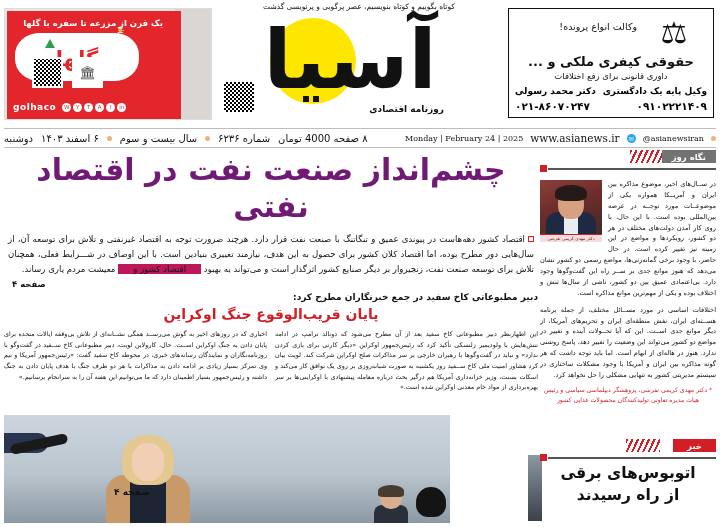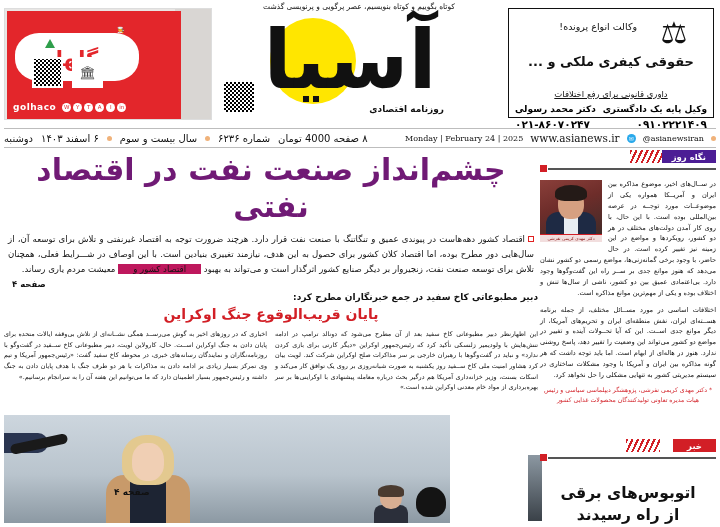--- a/index.html
+++ b/index.html
@@ -106,21 +106,21 @@
     border: 1px solid #111; background: #fff; padding: 4px 6px;
   }
   .legal-top { display: flex; flex-direction: row; align-items: flex-start; }
   .legal-book {
     width: 66px; height: 40px; margin-left: 4px;
     display: flex; align-items: center; justify-content: center;
     font-size: 30px; color: #111; line-height: 1;
   }
   .legal-line1 { font-size: 9.5px; color: #111; text-align: right; padding-top: 8px; flex: 1; }
   .legal-line2 { font-size: 13px; font-weight: bold; color: #111; text-align: center; margin-top: 1px; }
-  .legal-line3 { font-size: 8.5px; color: #111; text-align: center; margin-top: 20px; text-decoration: underline; }
+  .legal-line3 { font-size: 8.5px; color: #111; text-align: center; margin-top: 2px; }
   .legal-names { display: flex; justify-content: space-between; margin-top: 5px; font-size: 9px; font-weight: bold; }
   .legal-phones { display: flex; justify-content: space-between; margin-top: 4px; font-size: 10.5px; font-weight: bold; }
 
   
   .infobar {
     position: absolute; top: 128px; left: 4px; right: 4px; height: 20px;
     border-top: 1.5px solid #bdbdbd; border-bottom: 1.5px solid #bdbdbd;
     display: flex; flex-direction: row; align-items: center;
   }
   .info-left {
@@ -158,21 +158,21 @@
   .lead-page {
     margin-top: 2px; font-size: 8.5px; font-weight: bold; color: #111;
     text-align: left; padding-left: 8px;
   }
 
   
   .sidebar { position: absolute; top: 150px; right: 4px; width: 176px; bottom: 90px; }
   .badge-row { position: relative; height: 14px; }
   .badge {
     position: absolute; right: 0; top: 0; height: 13px; padding: 0 10px;
-    background: #4c1d95; color: #fff; font-size: 8.5px; font-weight: bold;
+    background: #737373; color: #fff; font-size: 8.5px; font-weight: bold;
     display: flex; align-items: center; justify-content: center;
   }
   .badge-stripes {
     position: absolute; right: 52px; top: 0; width: 34px; height: 13px;
     background: repeating-linear-gradient(115deg,#d21f26 0 2px,#fff 2px 5px);
   }
   .rule-row { position: relative; height: 8px; margin-top: 1px; }
   .rule-line { position: absolute; right: 0; left: 8px; top: 3px; height: 1.5px; background: #555; }
   .rule-sq { position: absolute; left: 0; top: 0; width: 7px; height: 7px; background: #d21f26; }
   .sb-title {
@@ -289,37 +289,38 @@
     position: absolute; right: 0; top: 0; height: 13px; padding: 0 14px;
     background: #d21f26; color: #fff; font-size: 8.5px; font-weight: bold;
     display: flex; align-items: center; justify-content: center;
   }
   .bn-stripes {
     position: absolute; right: 56px; top: 0; width: 34px; height: 13px;
     background: repeating-linear-gradient(115deg,#d21f26 0 2px,#fff 2px 5px);
   }
   .bn-title {
     font-size: 15.5px; font-weight: bold; color: #111; text-align: center;
-    margin-top: 20px; line-height: 1.45;
+    margin-top: 0; line-height: 1.45;
   }
   .bn-sidephoto {
     position: absolute; left: -12px; top: 16px; width: 14px; height: 66px;
     background: linear-gradient(180deg,#8c98a2,#3a4148);
   }
 </style>
 </head>
 <body>
 
 <div class="page">
 
   <div class="top-row">
 
     <div class="ad-golha">
       <div class="golha-spice"></div>
       <div class="golha-inner">
+        <div class="golha-tag">یک قرن از مزرعه تا سفره با گلها</div>
         <div class="golha-chef">👨‍🍳</div>
         <div class="golha-badge">
           <span class="golha-leaf"></span>
           <span class="golha-word">گلها</span>
         </div>
         <div class="qr-golha"></div>
         <div class="unesco-box">🏛</div>
         <div class="golha-social">
           <span class="golha-handle">golhaco</span>
           <span class="soc-dot">W</span>

